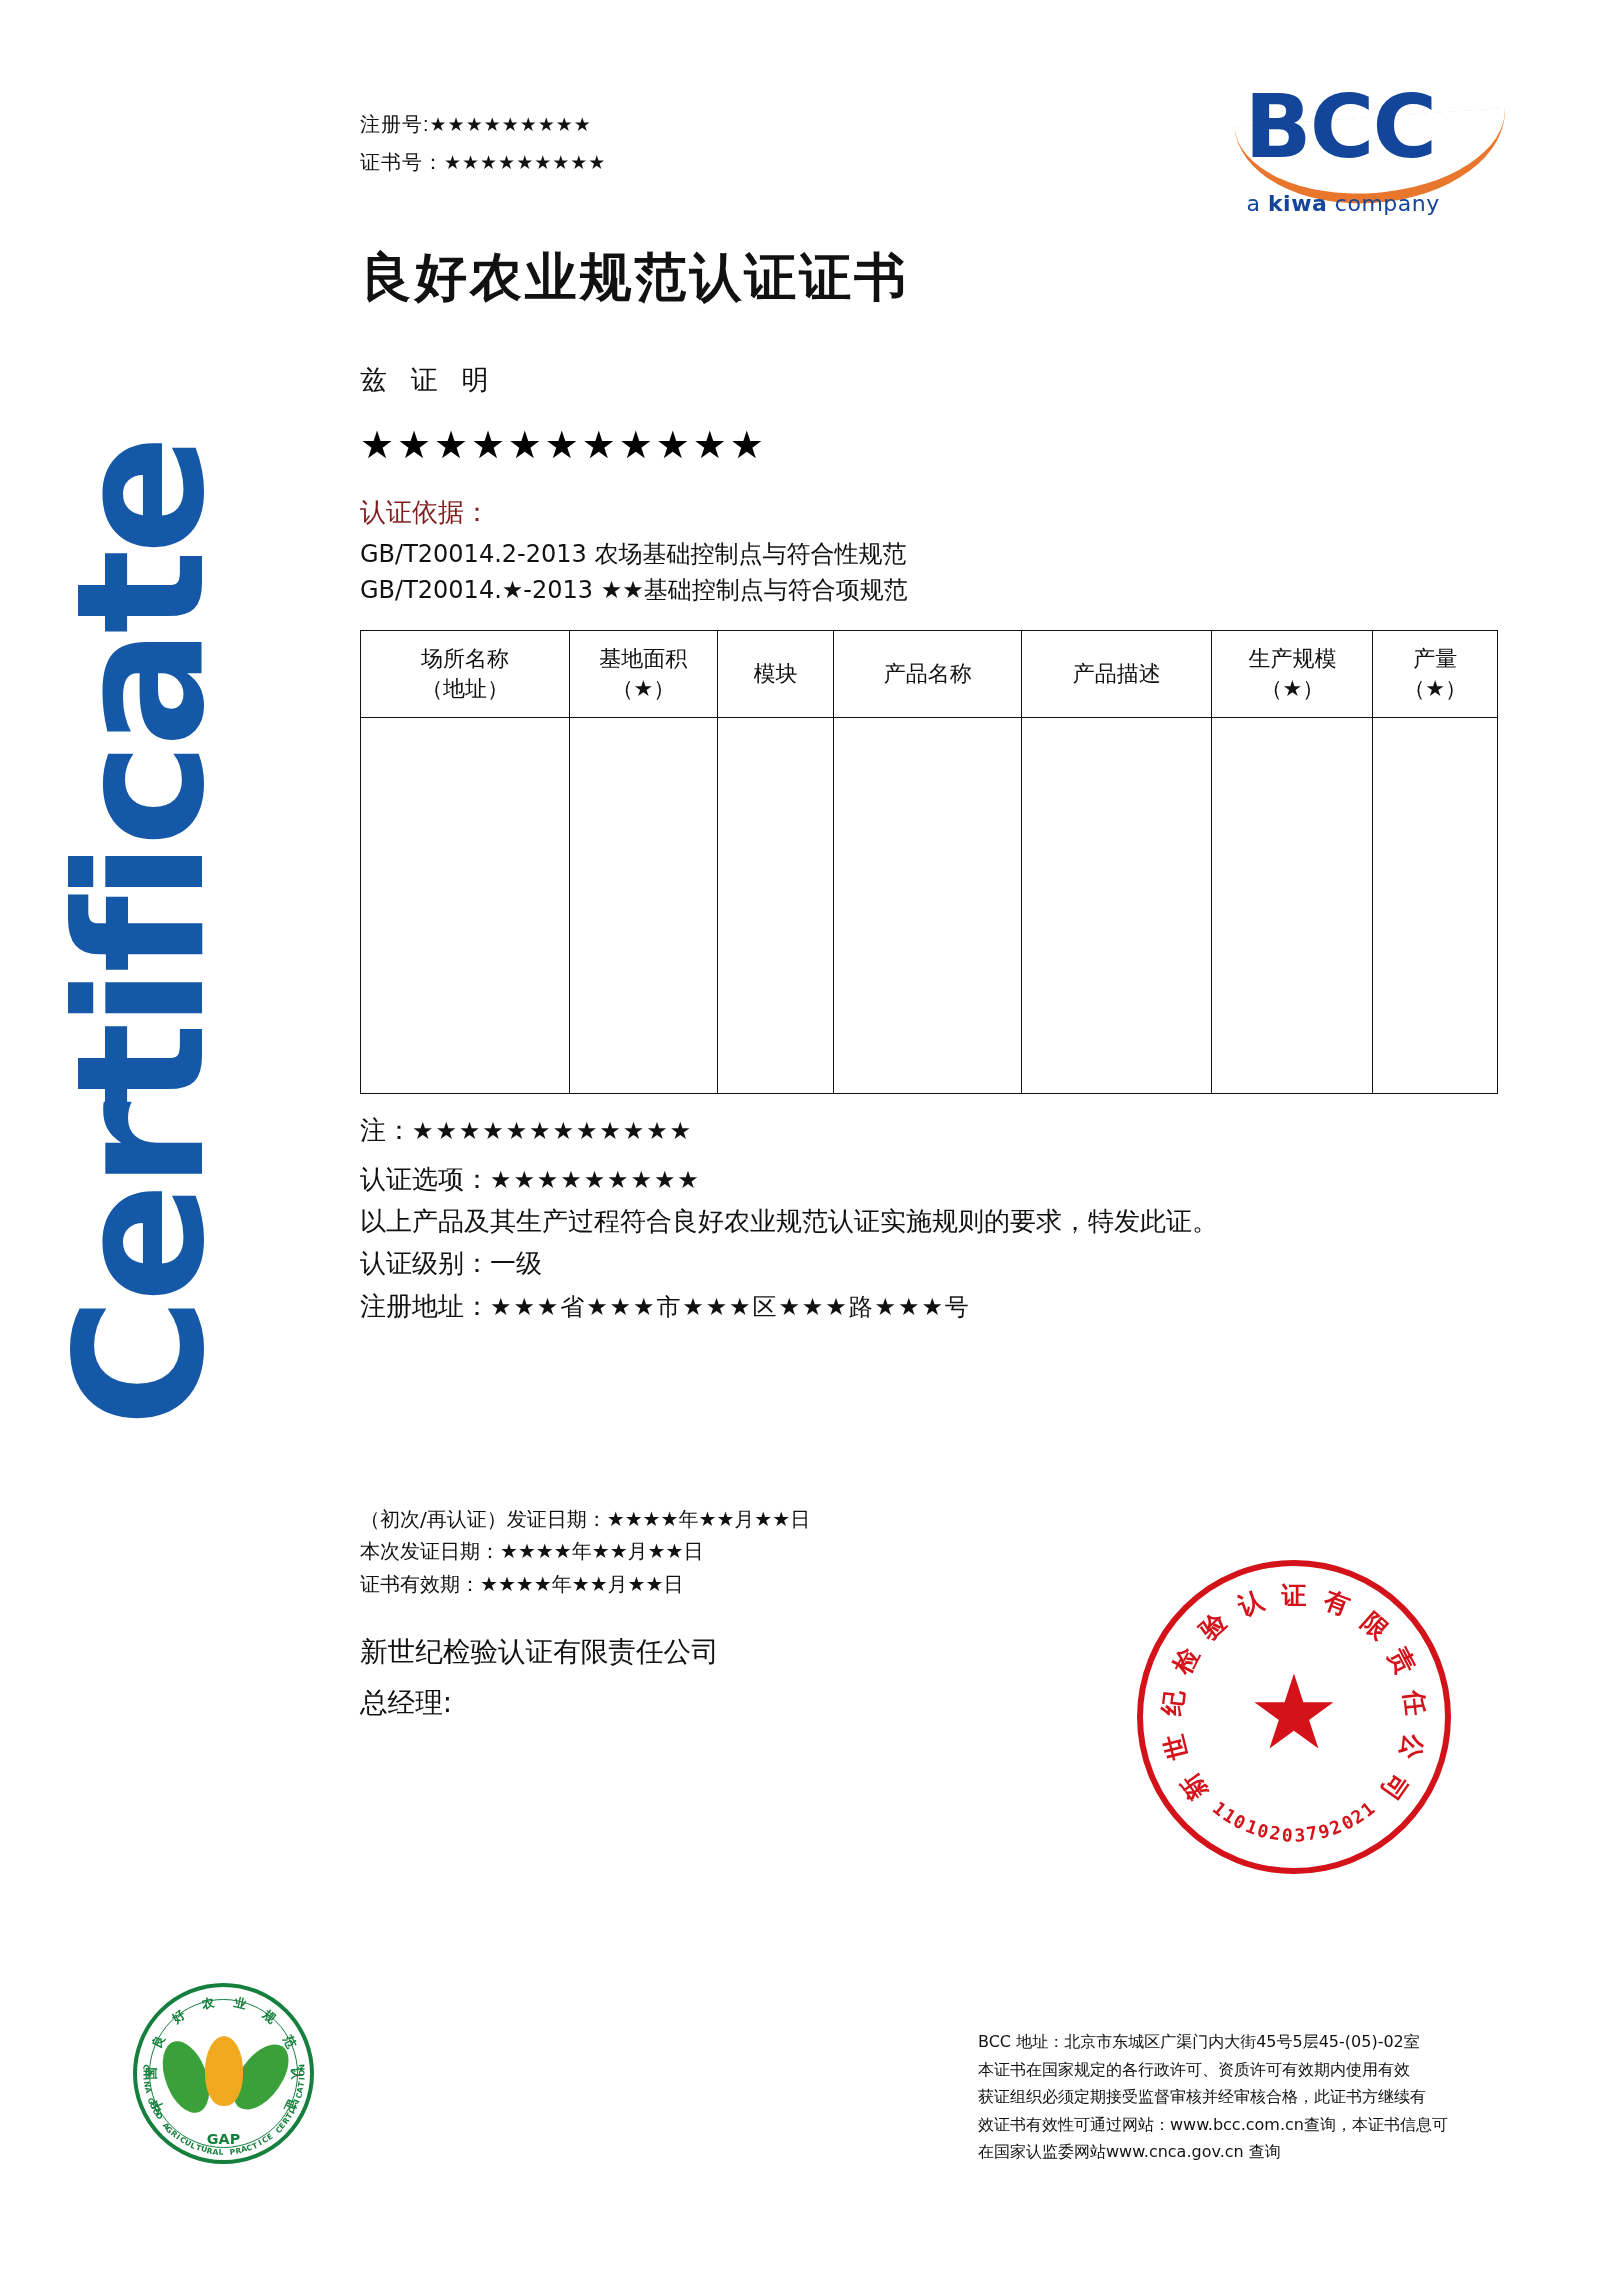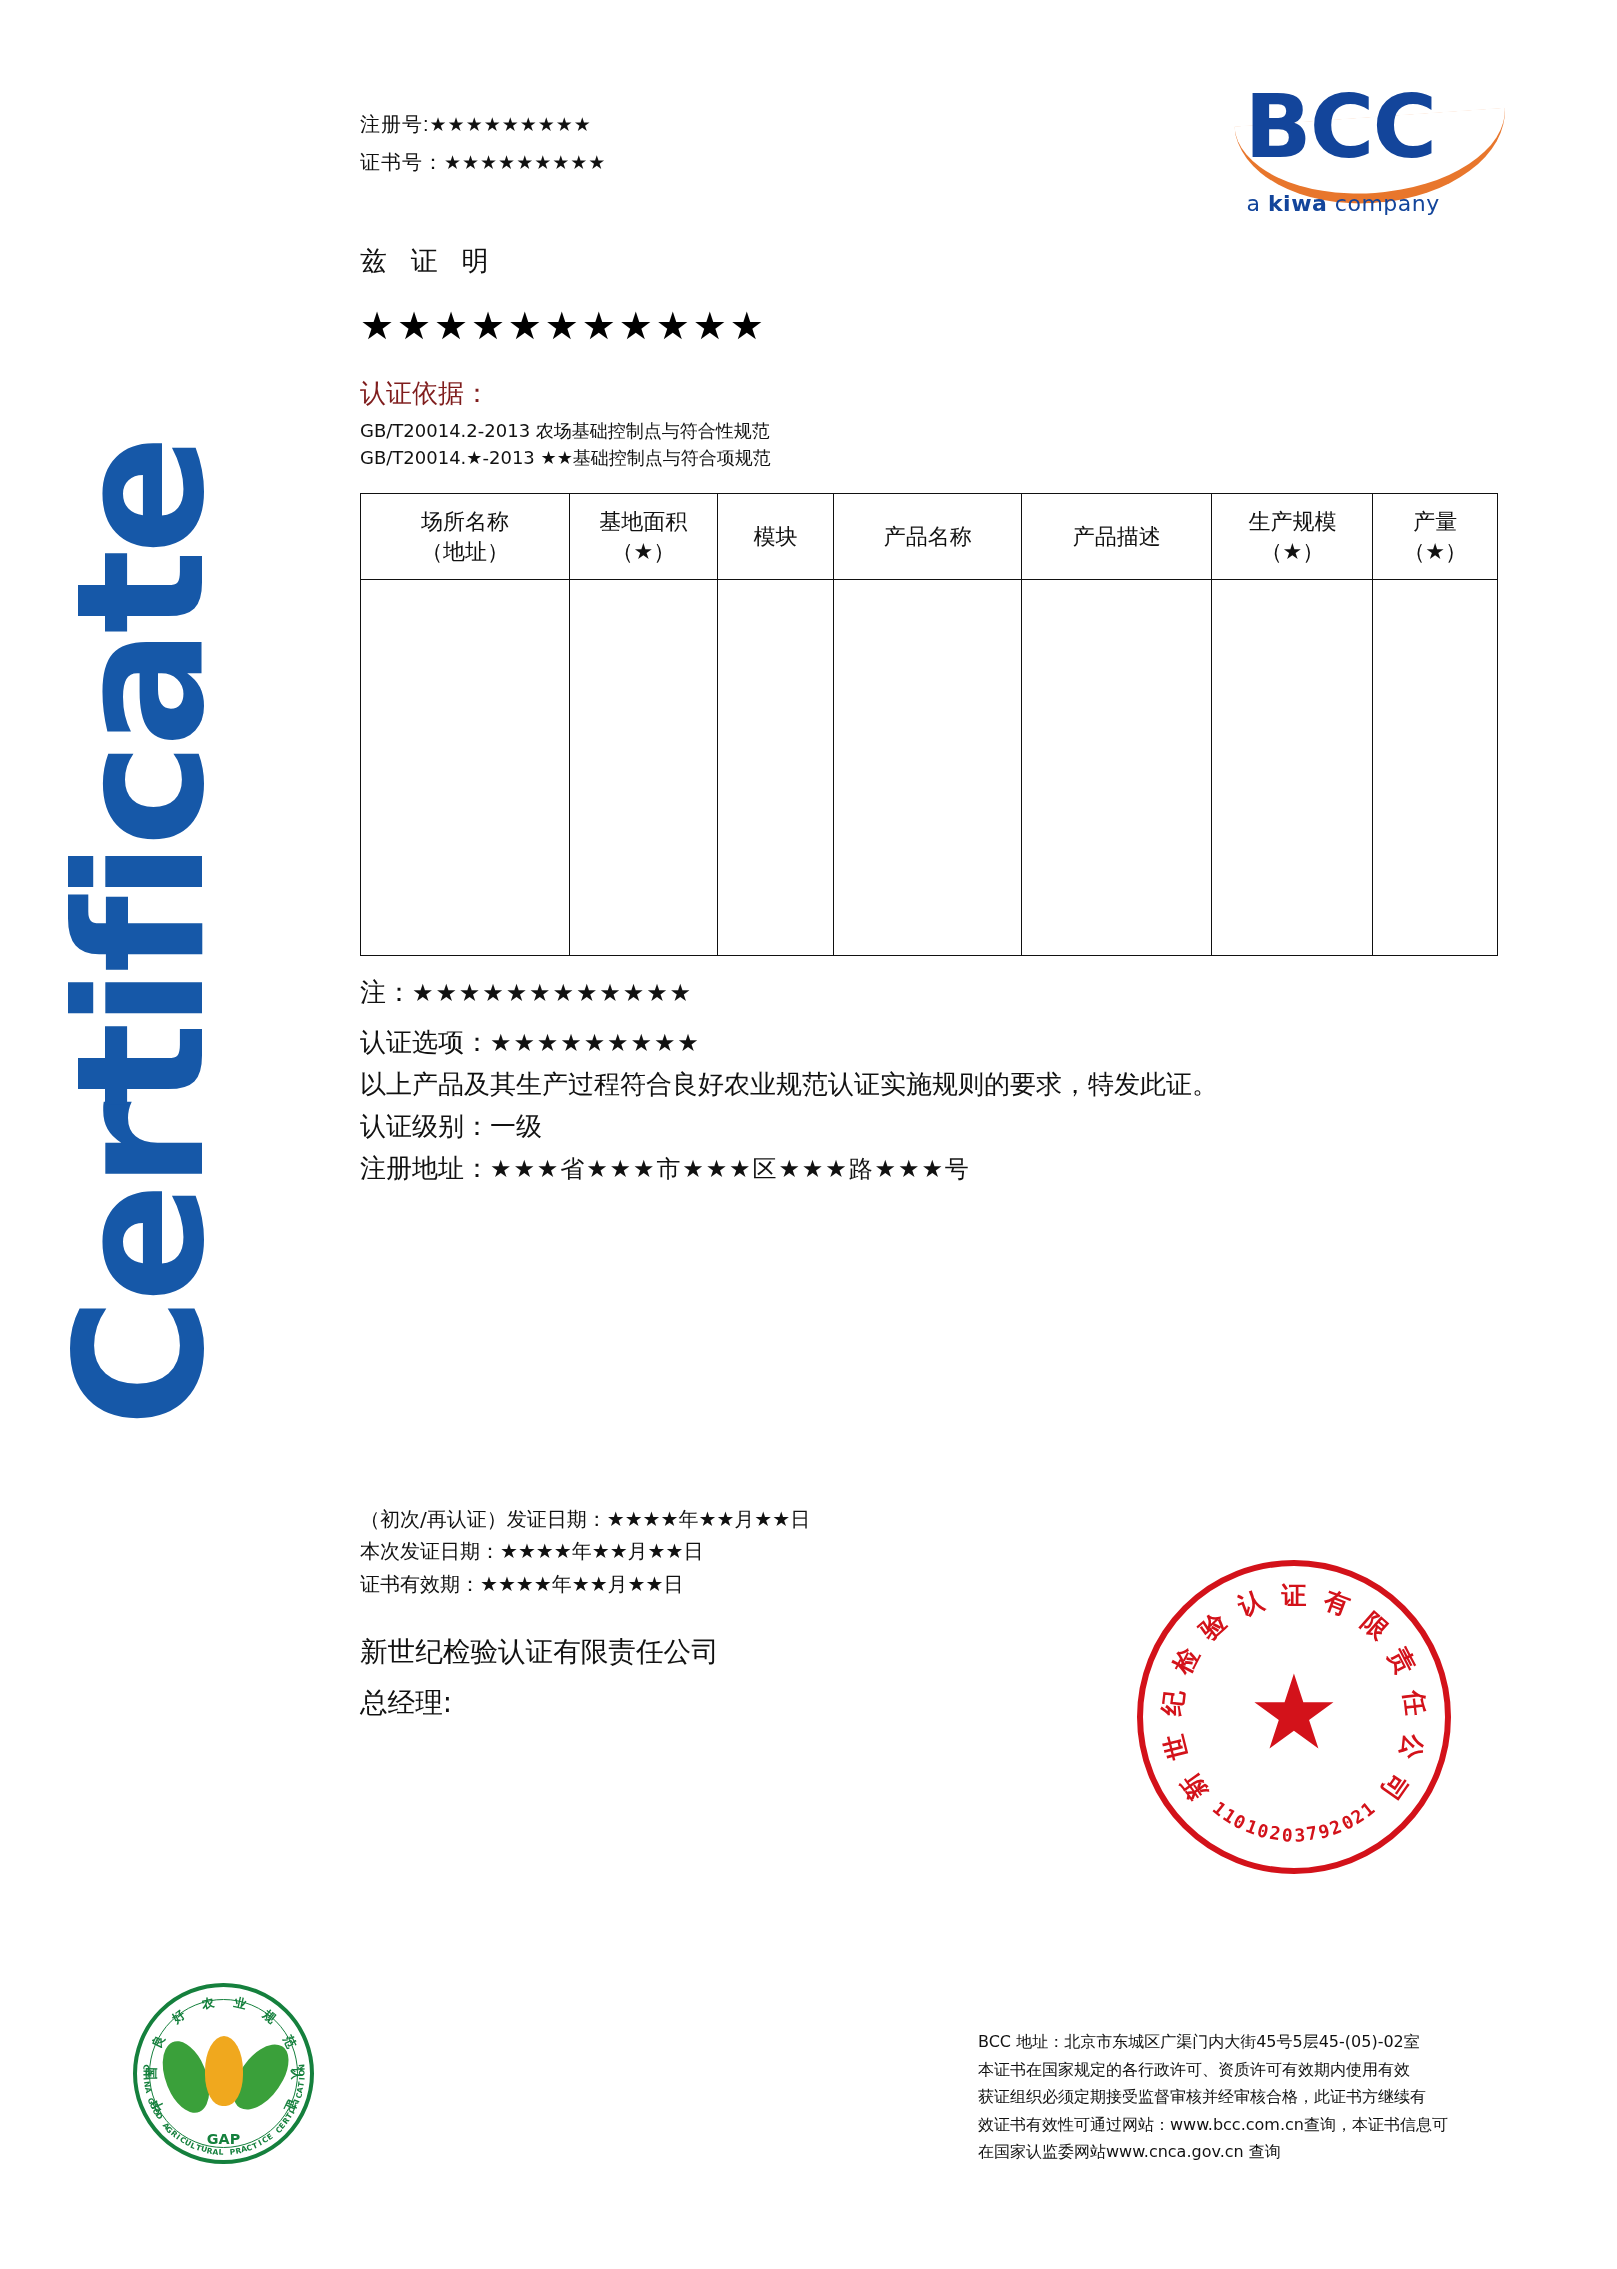--- a/index.html
+++ b/index.html
@@ -120,21 +120,21 @@
     margin-bottom: 28.5px;
     line-height: 1.1;
   }
   .basis-label {
     font-size: 26px;
     color: #7f1d1d;
     margin-bottom: 5.7px;
     font-family: "DejaVu Sans", sans-serif;
   }
   .basis-line {
-    font-size: 18px;
+    font-size: 24px;
     color: #111;
     line-height: 1.52;
     font-family: "DejaVu Sans", sans-serif;
     white-space: nowrap;
   }
 
   
   table.cert-table {
     margin-top: 21px;
     border-collapse: collapse;
@@ -345,20 +345,21 @@
 
   <div class="logo">
     <div class="swoosh"></div>
     <div class="bcc-text">BCC</div>
     <div class="kiwa">
       <span>a </span><b>kiwa</b><span> company</span>
     </div>
   </div>
 
   <div class="body-col">
+    <div class="doc-title">良好农业规范认证证书</div>
     <div class="subtitle">兹 证 明</div>
     <div class="star-line">★★★★★★★★★★★</div>
 
     <div class="basis-label">认证依据：</div>
     <div class="basis-line">GB/T20014.2-2013 农场基础控制点与符合性规范</div>
     <div class="basis-line">GB/T20014.★-2013 ★★基础控制点与符合项规范</div>
 
     <table class="cert-table">
       <colgroup>
         <col style="width:188px">

